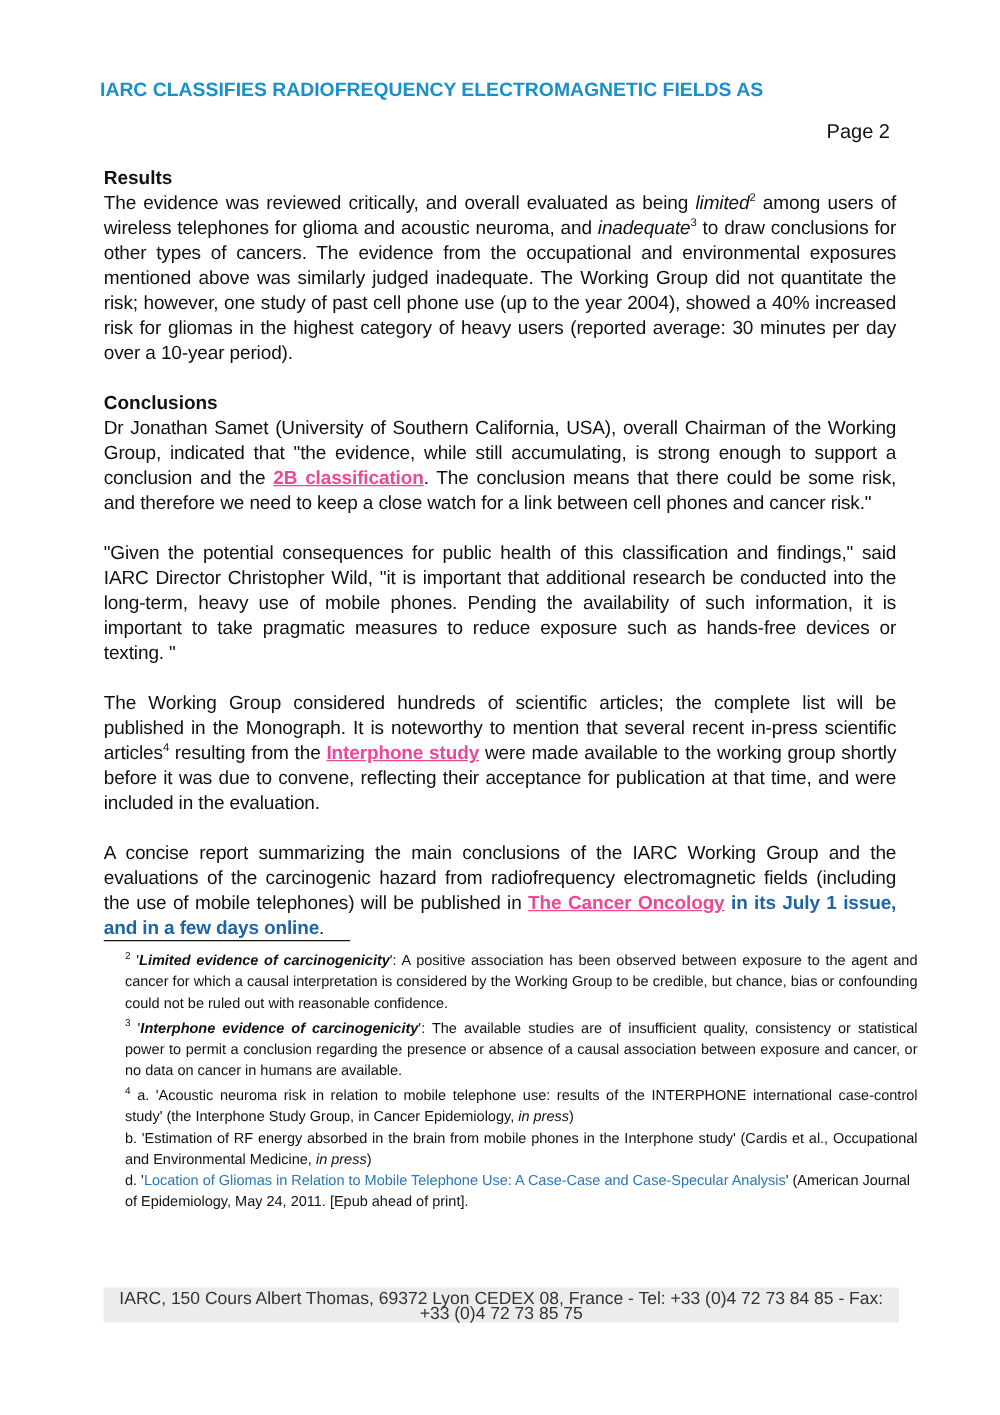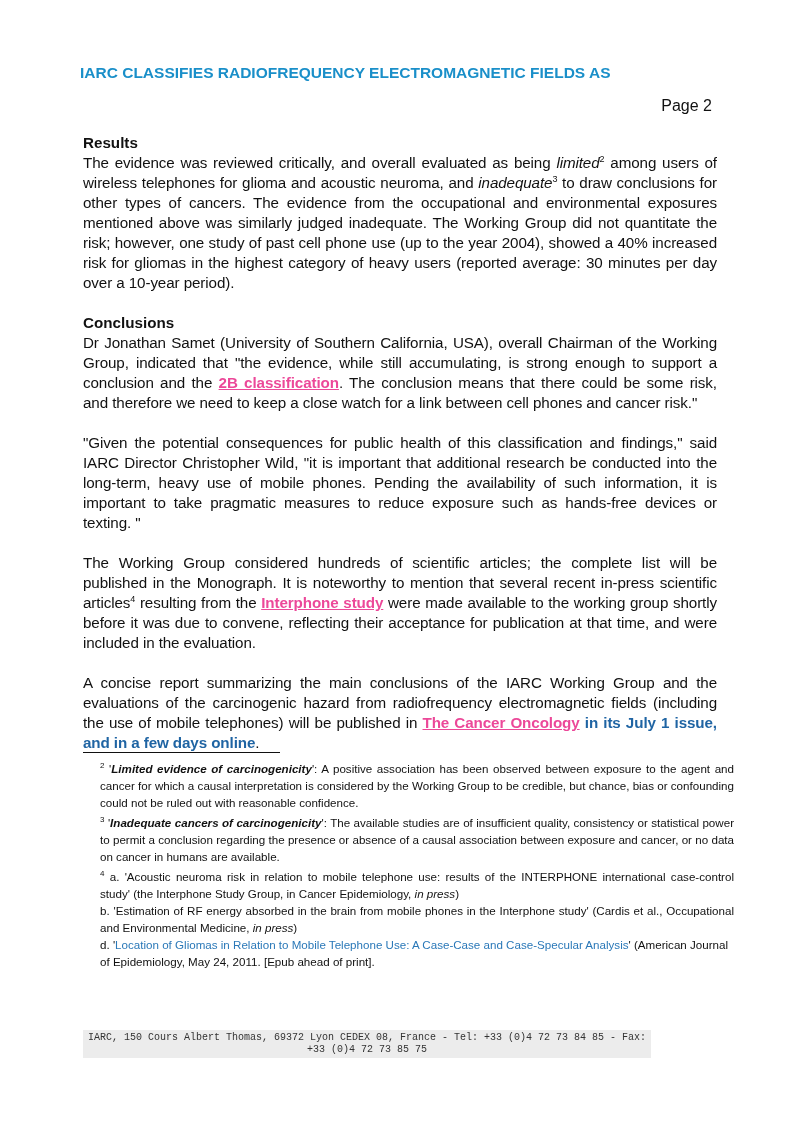--- a/index.html
+++ b/index.html
@@ -14,21 +14,21 @@
   .link { color: #ec4899; font-weight: bold; text-decoration: underline; }
   .blue-bold { color: #1f64a3; font-weight: bold; }
   sup { font-size: 9px; line-height: 0; vertical-align: super; }
   .rule { position: absolute; top: 752px; left: 83px; width: 197px; height: 1px; background: #111; }
   .footnotes { position: absolute; top: 760px; left: 100px; width: 634px; font-family: Liberation Sans, sans-serif; font-size: 11.6px; line-height: 17px; color: #111; }
   .footnotes .fn { margin: 0 0 3px 0; text-align: justify; }
   .footnotes .fn-line { margin: 0; text-align: justify; }
   .footnotes sup { font-size: 8px; }
   .fn-term { font-weight: bold; font-style: italic; }
   .fn-link { color: #2a78b8; }
-  .footer { position: absolute; top: 1030px; left: 83px; width: 568px; height: 26px; background: #ececec; text-align: center; font-family: Liberation Mono, monospace; font-size: 10px; line-height: 12px; color: #333; padding-top: 2px; }
+  .footer { position: absolute; top: 1030px; left: 83px; width: 636px; height: 26px; background: #ececec; text-align: center; font-family: Liberation Sans, sans-serif; font-size: 14px; line-height: 12px; color: #333; padding-top: 2px; }
   .footer a { color: #333; text-decoration: underline; }
 </style>
 </head>
 <body>
 
 <div class="page-num">Page 2</div>
 
 <div class="title">
   <div>IARC CLASSIFIES RADIOFREQUENCY ELECTROMAGNETIC FIELDS AS</div>
 </div>
@@ -48,21 +48,21 @@
   <p><span>The Working Group considered hundreds of scientific articles; the complete list will be published in the Monograph. It is noteworthy to mention that several recent in-press scientific articles</span><sup>4</sup><span> resulting from the </span><a class="link">Interphone study</a><span> were made available to the working group shortly before it was due to convene, reflecting their acceptance for publication at that time, and were included in the evaluation.</span></p>
   <div class="gap"></div>
 
   <p><span>A concise report summarizing the main conclusions of the IARC Working Group and the evaluations of the carcinogenic hazard from radiofrequency electromagnetic fields (including the use of mobile telephones) will be published in </span><a class="link">The Cancer Oncology</a><span class="blue-bold"> in its July 1 issue, and in a few days online</span><span>.</span></p>
 </div>
 
 <div class="rule"></div>
 
 <div class="footnotes">
   <p class="fn"><sup>2</sup><span> '</span><span class="fn-term">Limited evidence of carcinogenicity</span><span>'</span><span>: A positive association has been observed between exposure to the agent and cancer for which a causal interpretation is considered by the Working Group to be credible, but chance, bias or confounding could not be ruled out with reasonable confidence.</span></p>
-  <p class="fn"><sup>3</sup><span> '</span><span class="fn-term">Inadequate cancers of carcinogenicity</span><span>'</span><span>: The available studies are of insufficient quality, consistency or statistical power to permit a conclusion regarding the presence or absence of a causal association between exposure and cancer, or no data on cancer in humans are available.</span></p>
+  <p class="fn"><sup>3</sup><span> '</span><span class="fn-term">Interphone evidence of carcinogenicity</span><span>'</span><span>: The available studies are of insufficient quality, consistency or statistical power to permit a conclusion regarding the presence or absence of a causal association between exposure and cancer, or no data on cancer in humans are available.</span></p>
   <div>
     <p class="fn-line"><sup>4</sup><span> a. 'Acoustic neuroma risk in relation to mobile telephone use: results of the INTERPHONE international case-control study' (the Interphone Study Group, in Cancer Epidemiology, </span><i>in press</i><span>)</span></p>
     <p class="fn-line"><span>b. 'Estimation of RF energy absorbed in the brain from mobile phones in the Interphone study' (Cardis et al., Occupational and Environmental Medicine, </span><i>in press</i><span>)</span></p>
     <p class="fn-line" style="text-align:left"><span>d. '</span><a class="fn-link">Location of Gliomas in Relation to Mobile Telephone Use: A Case-Case and Case-Specular Analysis</a><span>' (American Journal of Epidemiology, May 24, 2011. [Epub ahead of print].</span></p>
   </div>
 </div>
 
 <div class="footer">
   <div>IARC, 150 Cours Albert Thomas, 69372 Lyon CEDEX 08, France - Tel: +33 (0)4 72 73 84 85 - Fax: +33 (0)4 72 73 85 75</div>
 </div>

